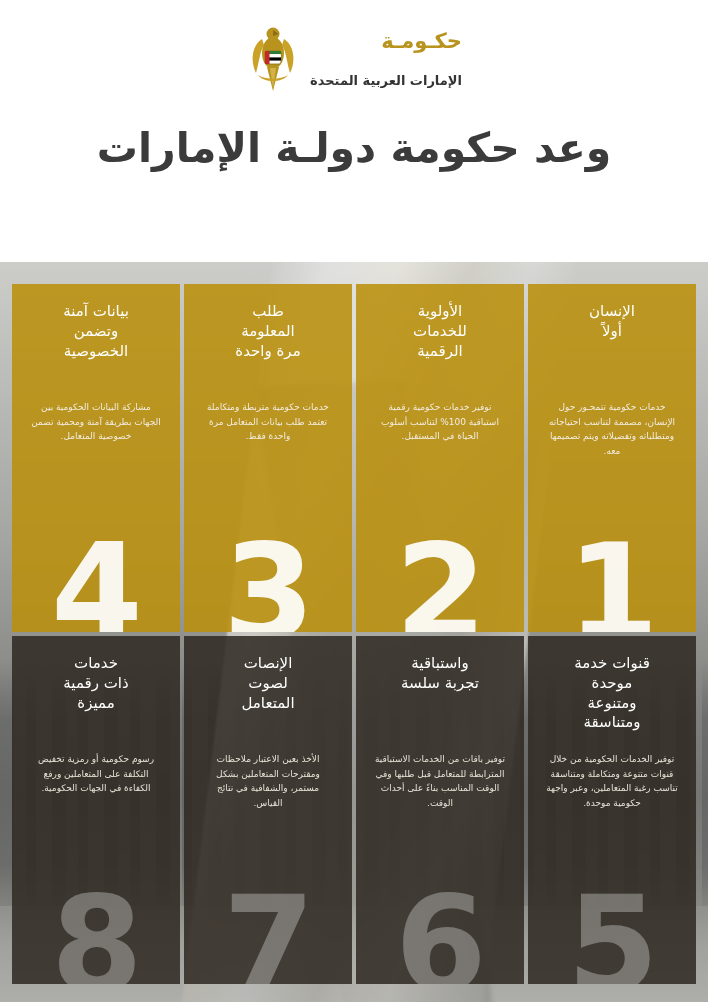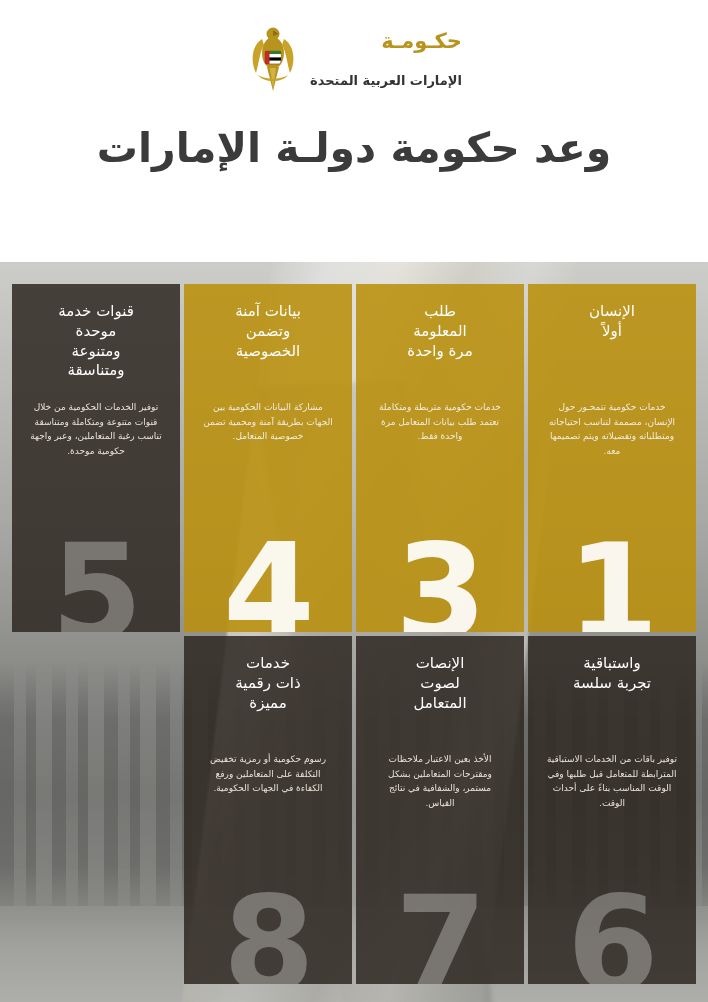--- a/index.html
+++ b/index.html
@@ -250,20 +250,29 @@
 
       <div class="cell gold">
         <div class="c-title">
           <div>الإنسان</div>
           <div>أولاً</div>
         </div>
         <div class="c-desc">خدمات حكومية تتمحـور حول الإنسان، مصممة لتناسب احتياجاته ومتطلباته وتفضيلاته ويتم تصميمها معه.</div>
         <div class="c-num">1</div>
       </div>
 
+      <div class="cell gold">
+        <div class="c-title">
+          <div>الأولوية</div>
+          <div>للخدمات</div>
+          <div>الرقمية</div>
+        </div>
+        <div class="c-desc">توفير خدمات حكومية رقمية استباقية 100% لتناسب أسلوب الحياة في المستقبل.</div>
+        <div class="c-num">2</div>
+      </div>
 
       <div class="cell gold">
         <div class="c-title">
           <div>طلب</div>
           <div>المعلومة</div>
           <div>مرة واحدة</div>
         </div>
         <div class="c-desc">خدمات حكومية متربطة ومتكاملة تعتمد طلب بيانات المتعامل مرة واحدة فقط.</div>
         <div class="c-num">3</div>
       </div>

